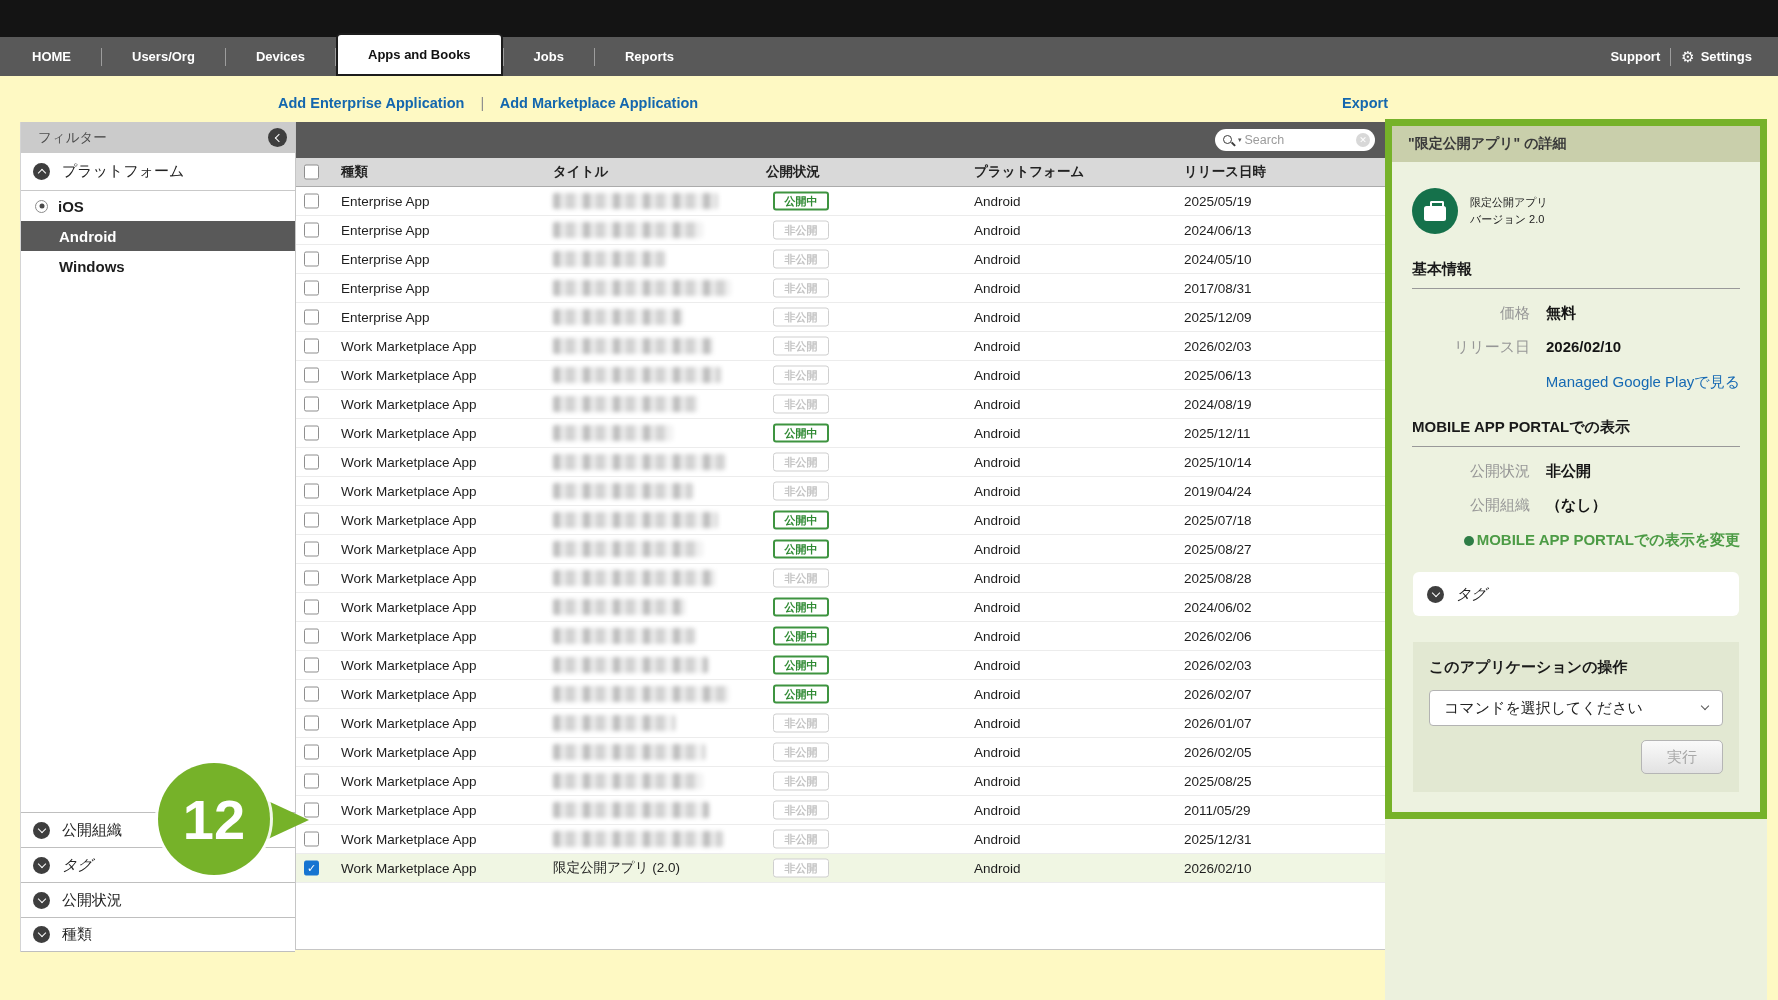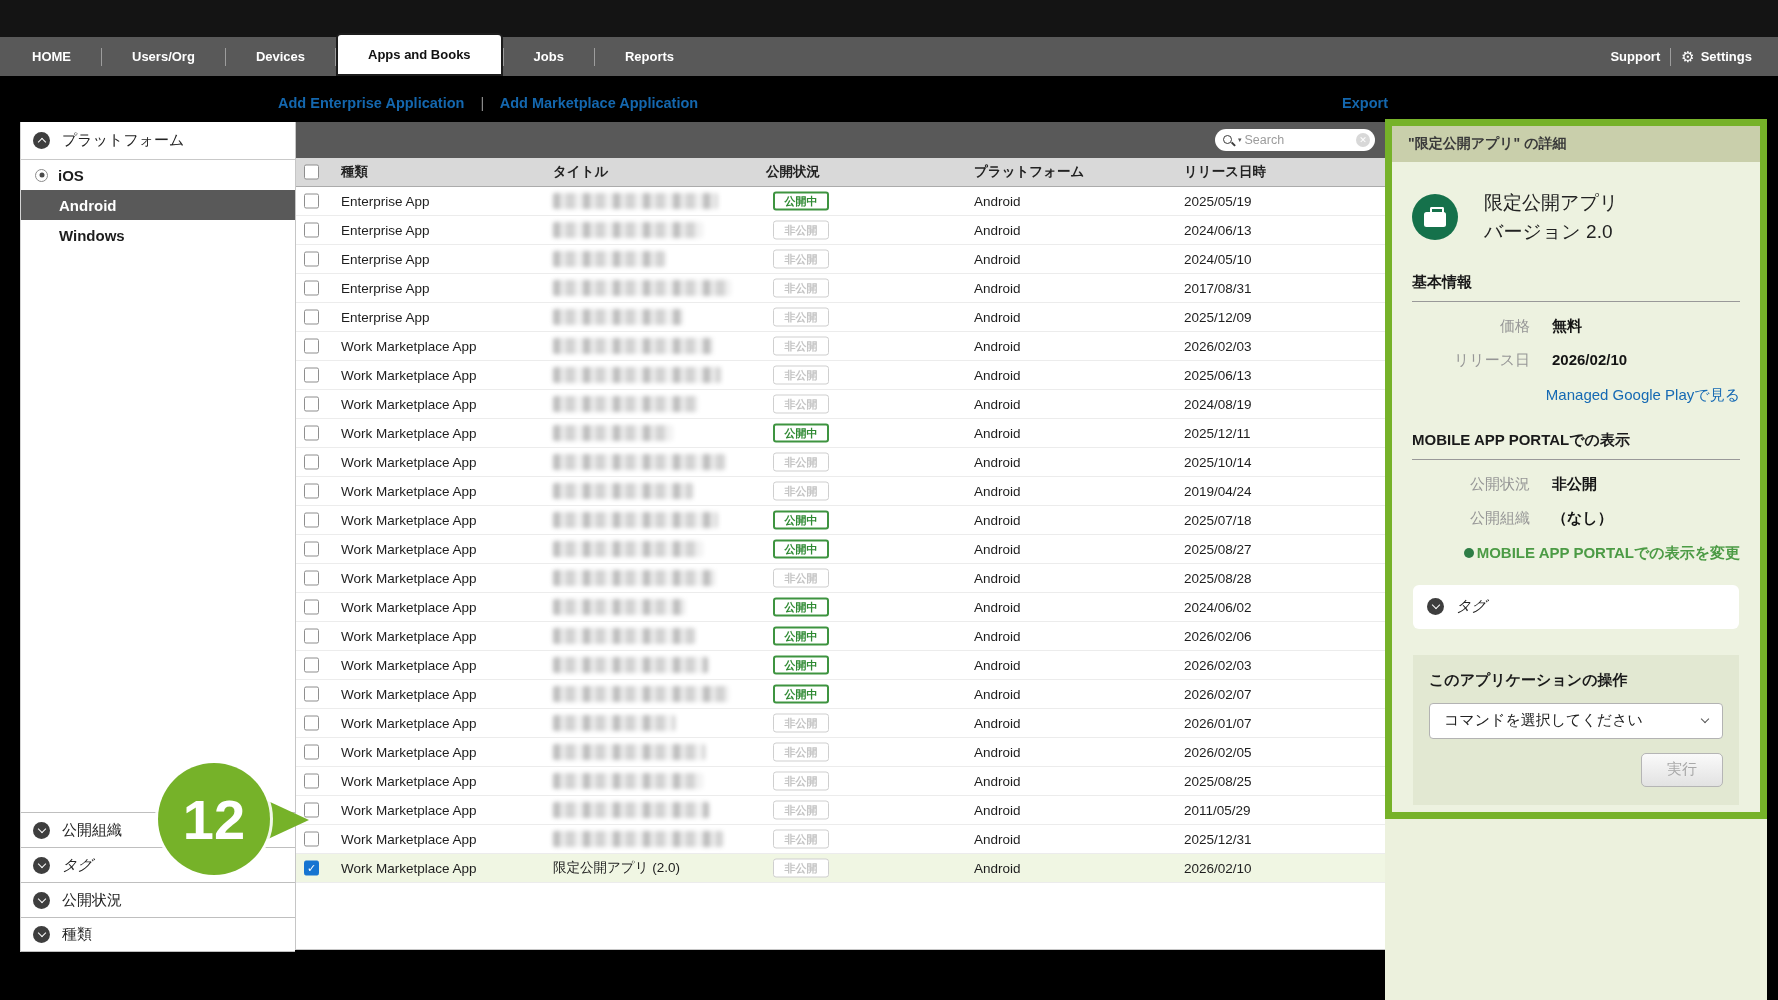--- a/index.html
+++ b/index.html
@@ -1,18 +1,18 @@
 <!DOCTYPE html>
 <html><head>
 <meta charset="utf-8">
 <style>
   * { margin:0; padding:0; box-sizing:border-box; }
   html,body { background:#fff; }
   body { font-family:"Liberation Sans","DejaVu Sans",sans-serif; }
-  .screen { position:relative; width:1778px; height:1000px; background:#000000; overflow:hidden; }
+  .screen { position:relative; width:1778px; height:1000px; background:#fef9c3; overflow:hidden; }
 
   
   .topbar-black { position:absolute; left:0; top:0; width:100%; height:37px; background:#141414; }
   .navbar { position:absolute; left:0; top:37px; width:100%; height:39px; background:#595959; display:flex; align-items:center; }
   .nav-left { display:flex; align-items:center; height:100%; padding-left:2px; }
   .nav-tab { padding:0 30px; height:100%; display:flex; align-items:center; color:#fff; font-size:13px; font-weight:bold; cursor:pointer; white-space:nowrap; }
   .nav-tab.active { background:#fff; color:#111; border:2px solid #1c1c1c; border-radius:5px 5px 0 0; height:43px; align-self:flex-end; position:relative; z-index:2; }
   .nav-sep { width:1px; height:18px; background:#9d9d9d; }
   .nav-right { margin-left:auto; display:flex; align-items:center; gap:10px; padding-right:26px; height:100%; }
   .nav-link { color:#fff; font-size:13px; font-weight:bold; display:flex; align-items:center; gap:6px; cursor:pointer; }
@@ -72,26 +72,26 @@
 
   
   .right-bg { position:absolute; left:1385px; top:119px; width:382px; height:881px; background:#ecf1dd; }
   .detail-panel { position:absolute; left:1385px; top:119px; width:382px; height:700px; border:7px solid #76b229; background:#edf2e0; z-index:5; }
   .panel-header { height:36px; background:#c9cfab; display:flex; align-items:center; padding:0 16px; font-size:14px; font-weight:bold; color:#3a3a3a; }
   .panel-body { padding:12px 20px 0 20px; }
   .app-row { display:flex; align-items:center; margin-top:14px; }
   .app-icon { width:46px; height:46px; border-radius:50%; background:#15714b; position:relative; flex:0 0 46px; }
   .app-icon::before { content:''; position:absolute; left:12px; top:18px; width:22px; height:15px; background:#fff; border-radius:2.5px; }
   .app-icon::after { content:''; position:absolute; left:18px; top:13px; width:10px; height:7px; border:2.5px solid #fff; border-bottom:none; border-radius:2px 2px 0 0; }
-  .app-names { margin-left:26px; font-size:19px; color:#222; line-height:1.55; }
+  .app-names { margin-left:12px; font-size:11px; color:#222; line-height:1.55; }
   .sec-head { margin-top:26px; font-size:15px; font-weight:bold; color:#1a1a1a; }
   .sec-hr { border:none; border-top:1px solid #999; margin:9px 0 0 0; }
   .info-row { display:flex; margin-top:15px; font-size:15px; align-items:baseline; }
   .info-lbl { flex:0 0 118px; width:118px; text-align:right; color:#969696; }
-  .info-val { margin-left:22px; color:#141414; font-weight:bold; }
+  .info-val { margin-left:16px; color:#141414; font-weight:bold; }
   .link-row { text-align:right; margin-top:16px; font-size:15px; }
   .blue-link { color:#1569b3; font-weight:normal; text-decoration:none; cursor:pointer; }
   .green-link { color:#4c9b45; font-weight:bold; text-decoration:none; cursor:pointer; display:inline-flex; align-items:center; gap:3px; }
   .dotring { display:inline-block; width:10px; height:10px; border-radius:50%; background:#2e7d46; }
   .tags-bar { margin:22px 1px 0 1px; height:44px; background:#fff; border-radius:6px; display:flex; align-items:center; padding:0 14px; gap:12px; cursor:pointer; }
   .tags-bar span.lbl { font-size:15px; color:#222; }
   .ops-box { margin:26px 1px 0 1px; background:#e2e8d2; padding:16px 16px 18px 16px; }
   .ops-head { font-size:15px; font-weight:bold; color:#1a1a1a; }
   .select-box { margin-top:13px; height:36px; background:#fff; border:1px solid #b3b3b3; border-radius:4px; display:flex; align-items:center; padding:0 14px; font-size:15px; color:#222; cursor:pointer; }
   .select-box .chev { border-color:#555; margin-left:auto; transform:rotate(45deg); margin-top:-4px; }
@@ -134,20 +134,26 @@
   </div>
 
   <div class="add-links">
     <a>Add Enterprise Application</a>
     <span class="pipe">|</span>
     <a>Add Marketplace Application</a>
   </div>
   <a class="export-link">Export</a>
 
   <aside class="sidebar">
+    <div class="filter-bar">
+      <span>フィルター</span>
+      <span class="collapse-btn">
+          <span class="chev left"></span>
+        </span>
+    </div>
     <div class="section-row">
       <span class="circ">
           <span class="chev up"></span>
         </span>
       <span>プラットフォーム</span>
     </div>
     <div id="platformList">
         <div class="plat-row">
           <span class="radio"></span>
           <span>iOS</span>

